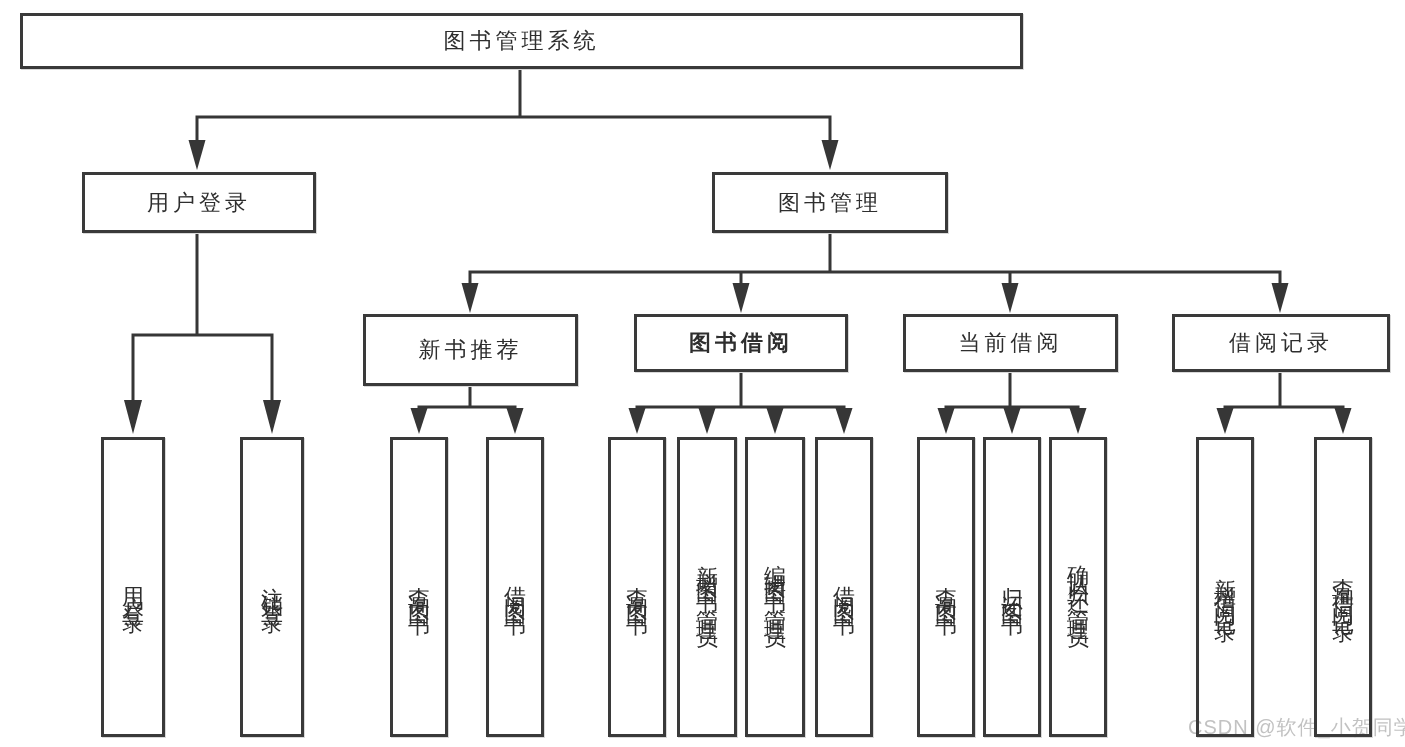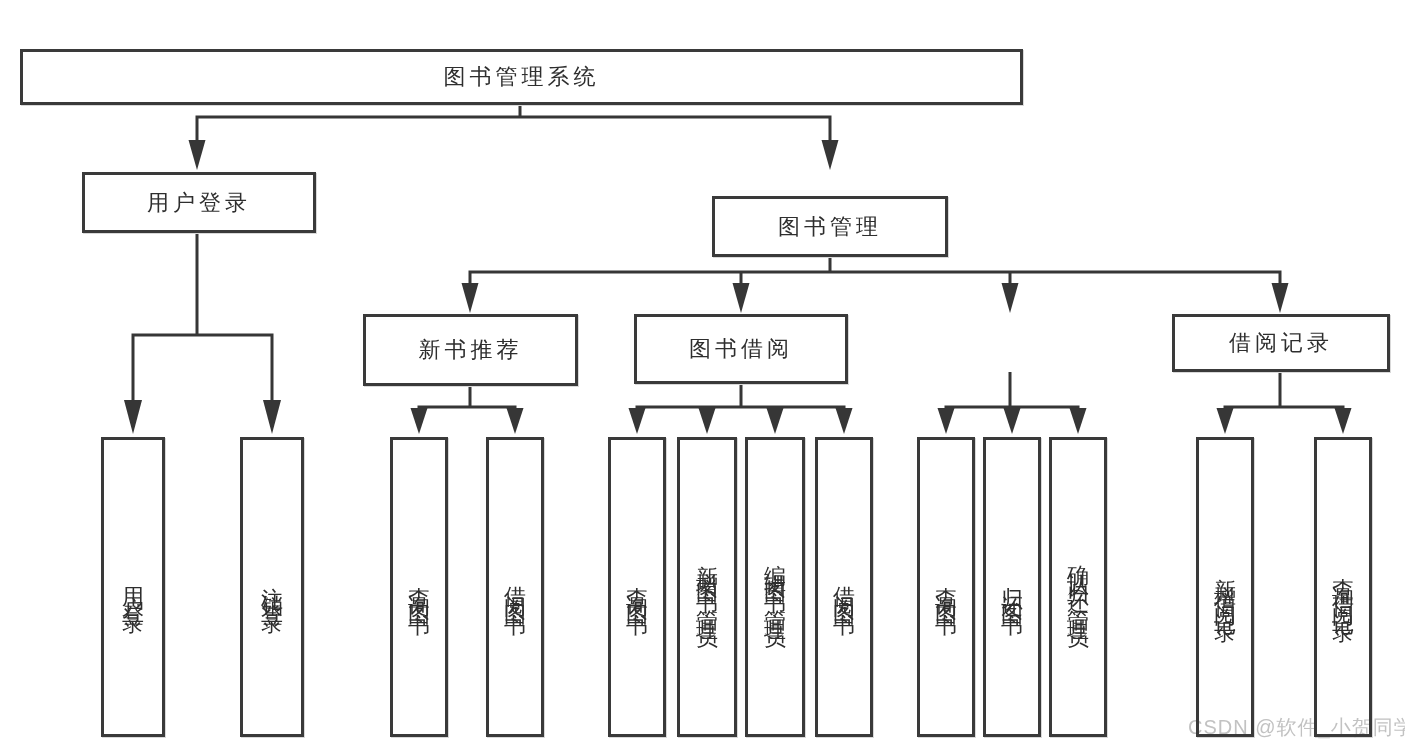--- a/index.html
+++ b/index.html
@@ -100,27 +100,28 @@
     <path d="M1010,372 V407 M946,410 V407 H1078 V410 M1012,407 V410"></path>
     <polygon points="937.5,408 954.5,408 946,434"></polygon>
     <polygon points="1003.5,408 1020.5,408 1012,434"></polygon>
     <polygon points="1069.5,408 1086.5,408 1078,434"></polygon>
 
     <path d="M1280,372 V407 M1225,410 V407 H1343 V410"></path>
     <polygon points="1216.5,408 1233.5,408 1225,434"></polygon>
     <polygon points="1334.5,408 1351.5,408 1343,434"></polygon>
   </svg>
 
-  <div class="box" style="left:20px; top:13px; width:1003px; height:56px;margin-top:36px;">图书管理系统</div>
+  <div class="box" style="left:20px; top:13px; width:1003px; height:56px;">图书管理系统</div>
 
   <div class="box" style="left:82px; top:172px; width:234px; height:61px;">用户登录</div>
-  <div class="box" style="left:712px; top:172px; width:236px; height:61px;margin-top:24px;">图书管理</div>
+  <div class="box" style="left:712px; top:172px; width:236px; height:61px;">图书管理</div>
 
   <div class="box" style="left:363px; top:314px; width:215px; height:72px;">新书推荐</div>
-  <div class="box" style="left:634px; top:314px; width:214px; height:70px;">图书借阅</div>
+  <div class="box" style="left:634px; top:314px; width:214px; height:58px;font-weight:bold;">图书借阅</div>
+  <div class="box" style="left:903px; top:314px; width:215px; height:58px;">当前借阅</div>
   <div class="box" style="left:1172px; top:314px; width:218px; height:58px;">借阅记录</div>
 
   <div class="box vbox" style="left:101px; top:437px; width:64px; height:300px;">用户登录</div>
   <div class="box vbox" style="left:240px; top:437px; width:64px; height:300px;">注销登录</div>
 
   <div class="box vbox" style="left:390px; top:437px; width:58px; height:300px;">查询图书</div>
   <div class="box vbox" style="left:486px; top:437px; width:58px; height:300px;">借阅图书</div>
 
   <div class="box vbox" style="left:608px; top:437px; width:58px; height:300px;">查询图书</div>
   <div class="box vbox" style="left:677px; top:437px; width:60px; height:300px;">新增图书（管理员）</div>

